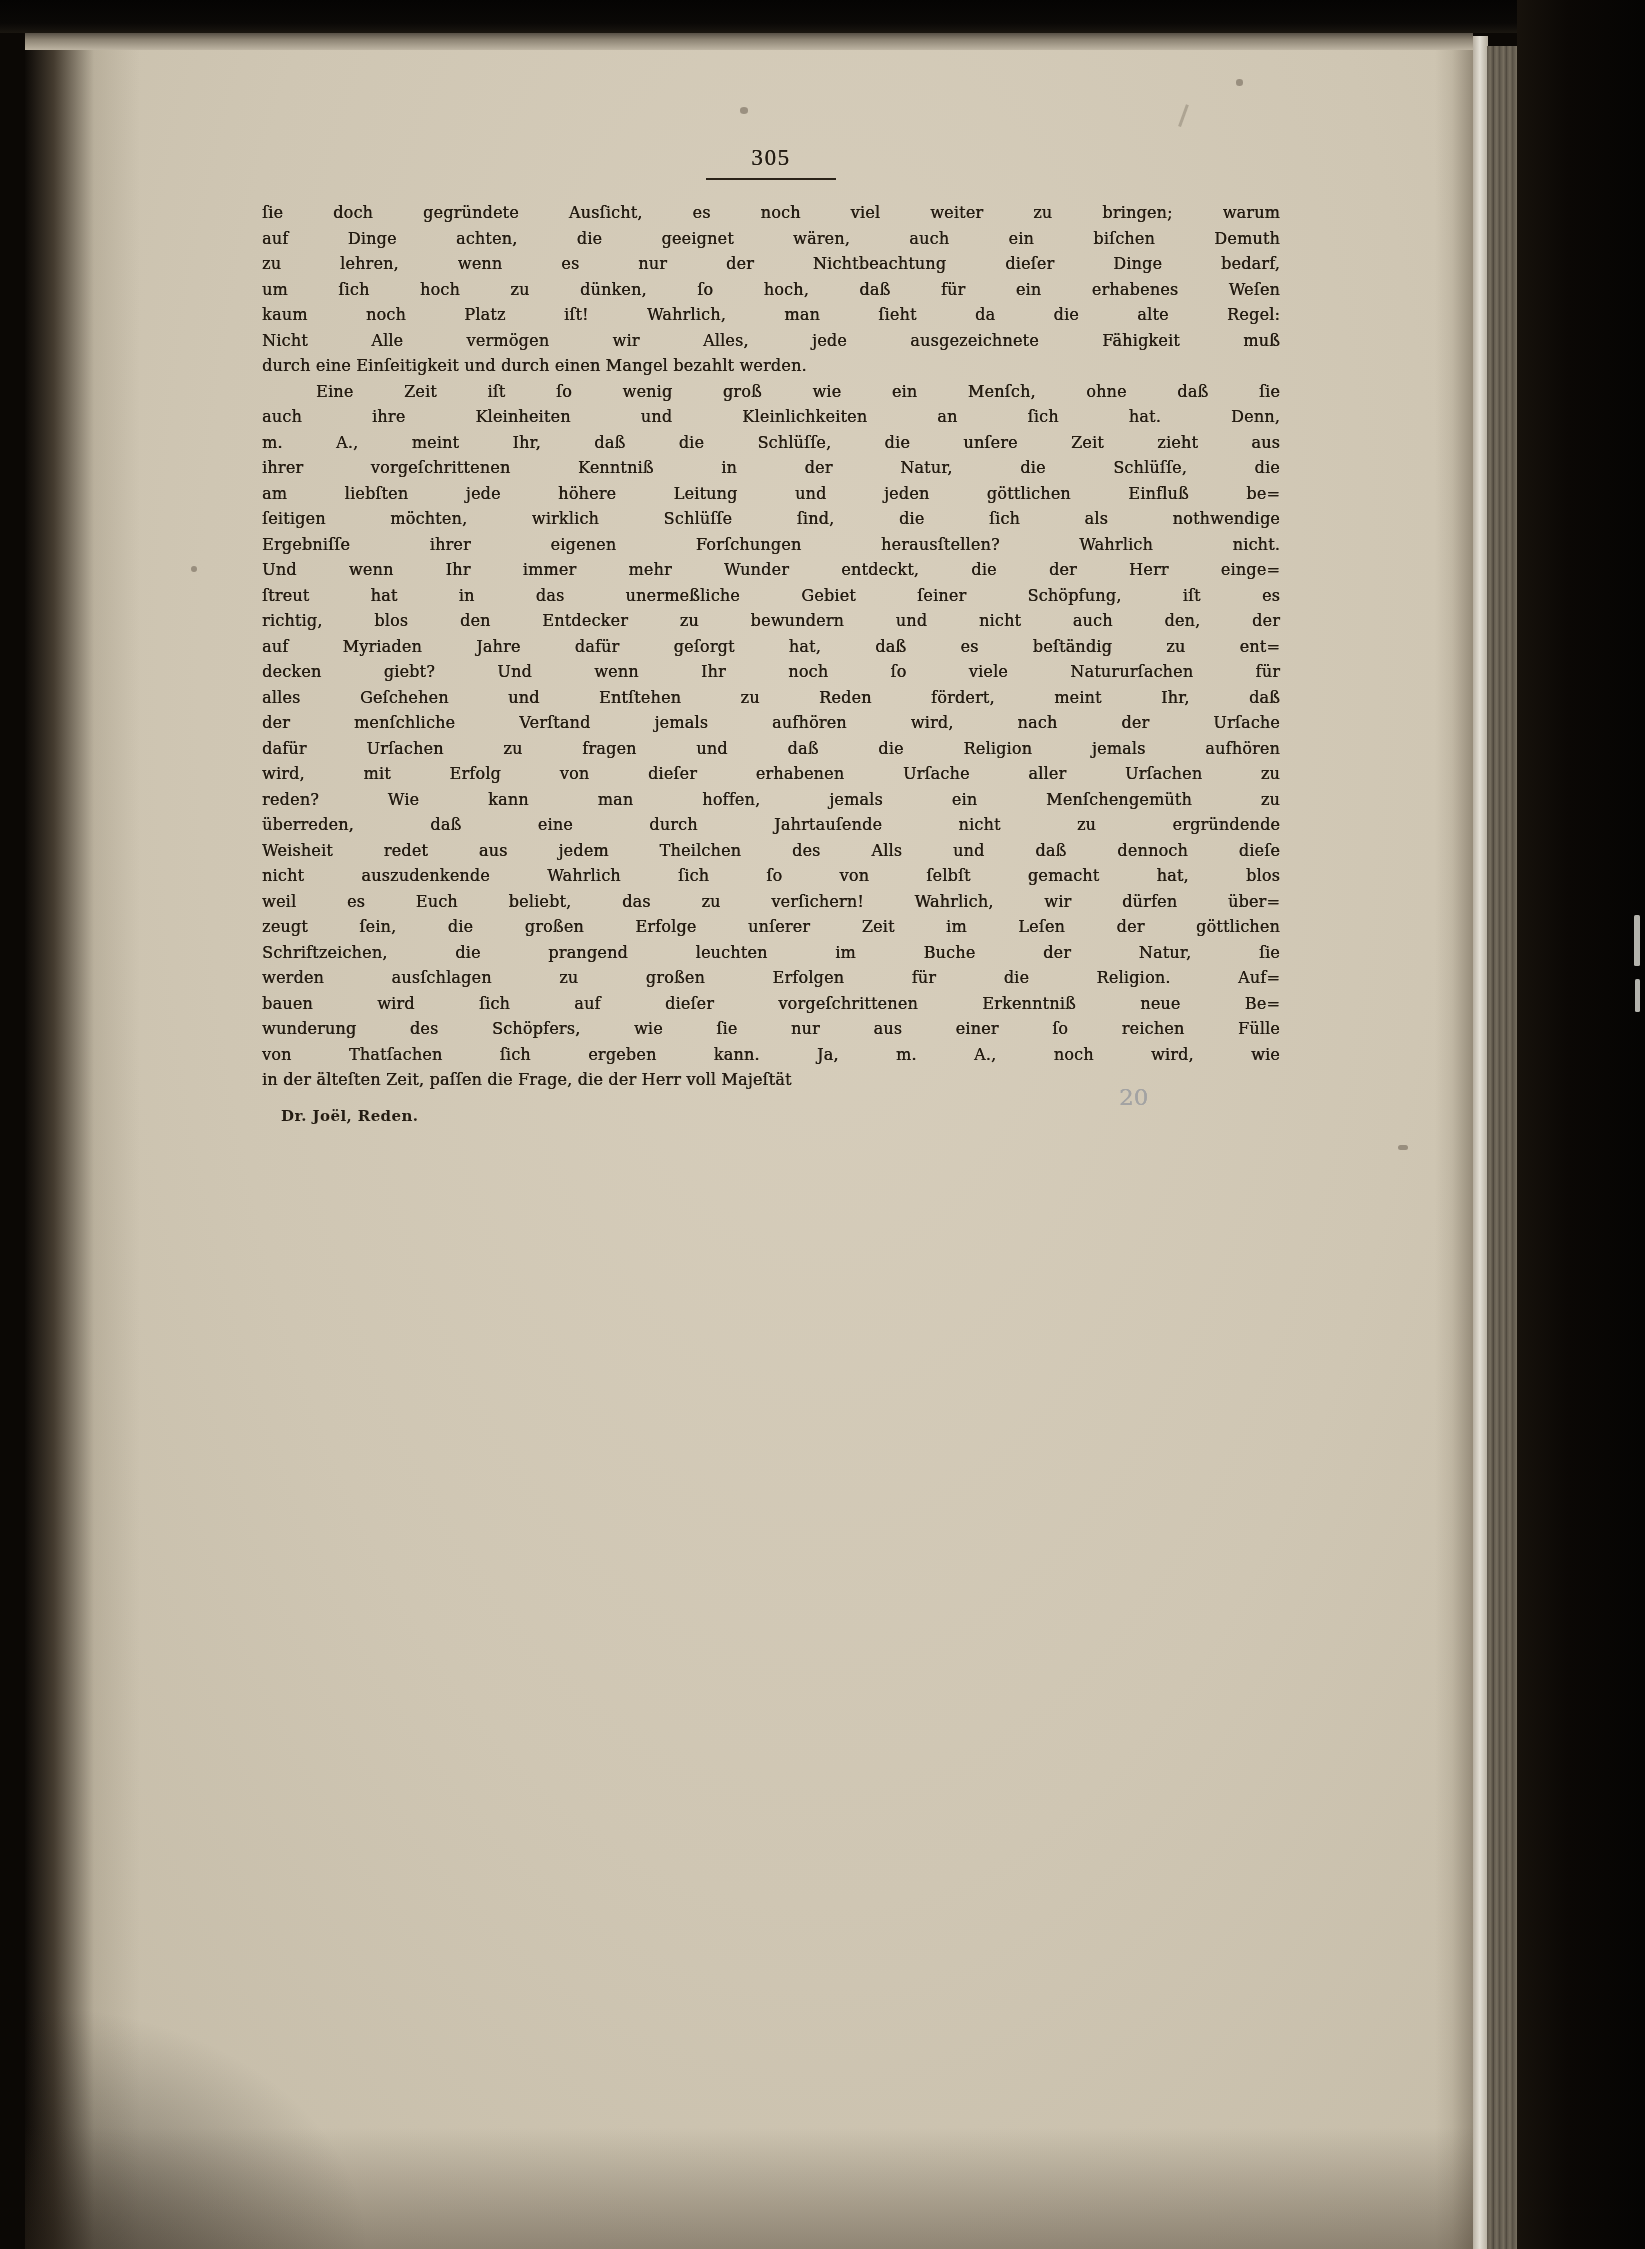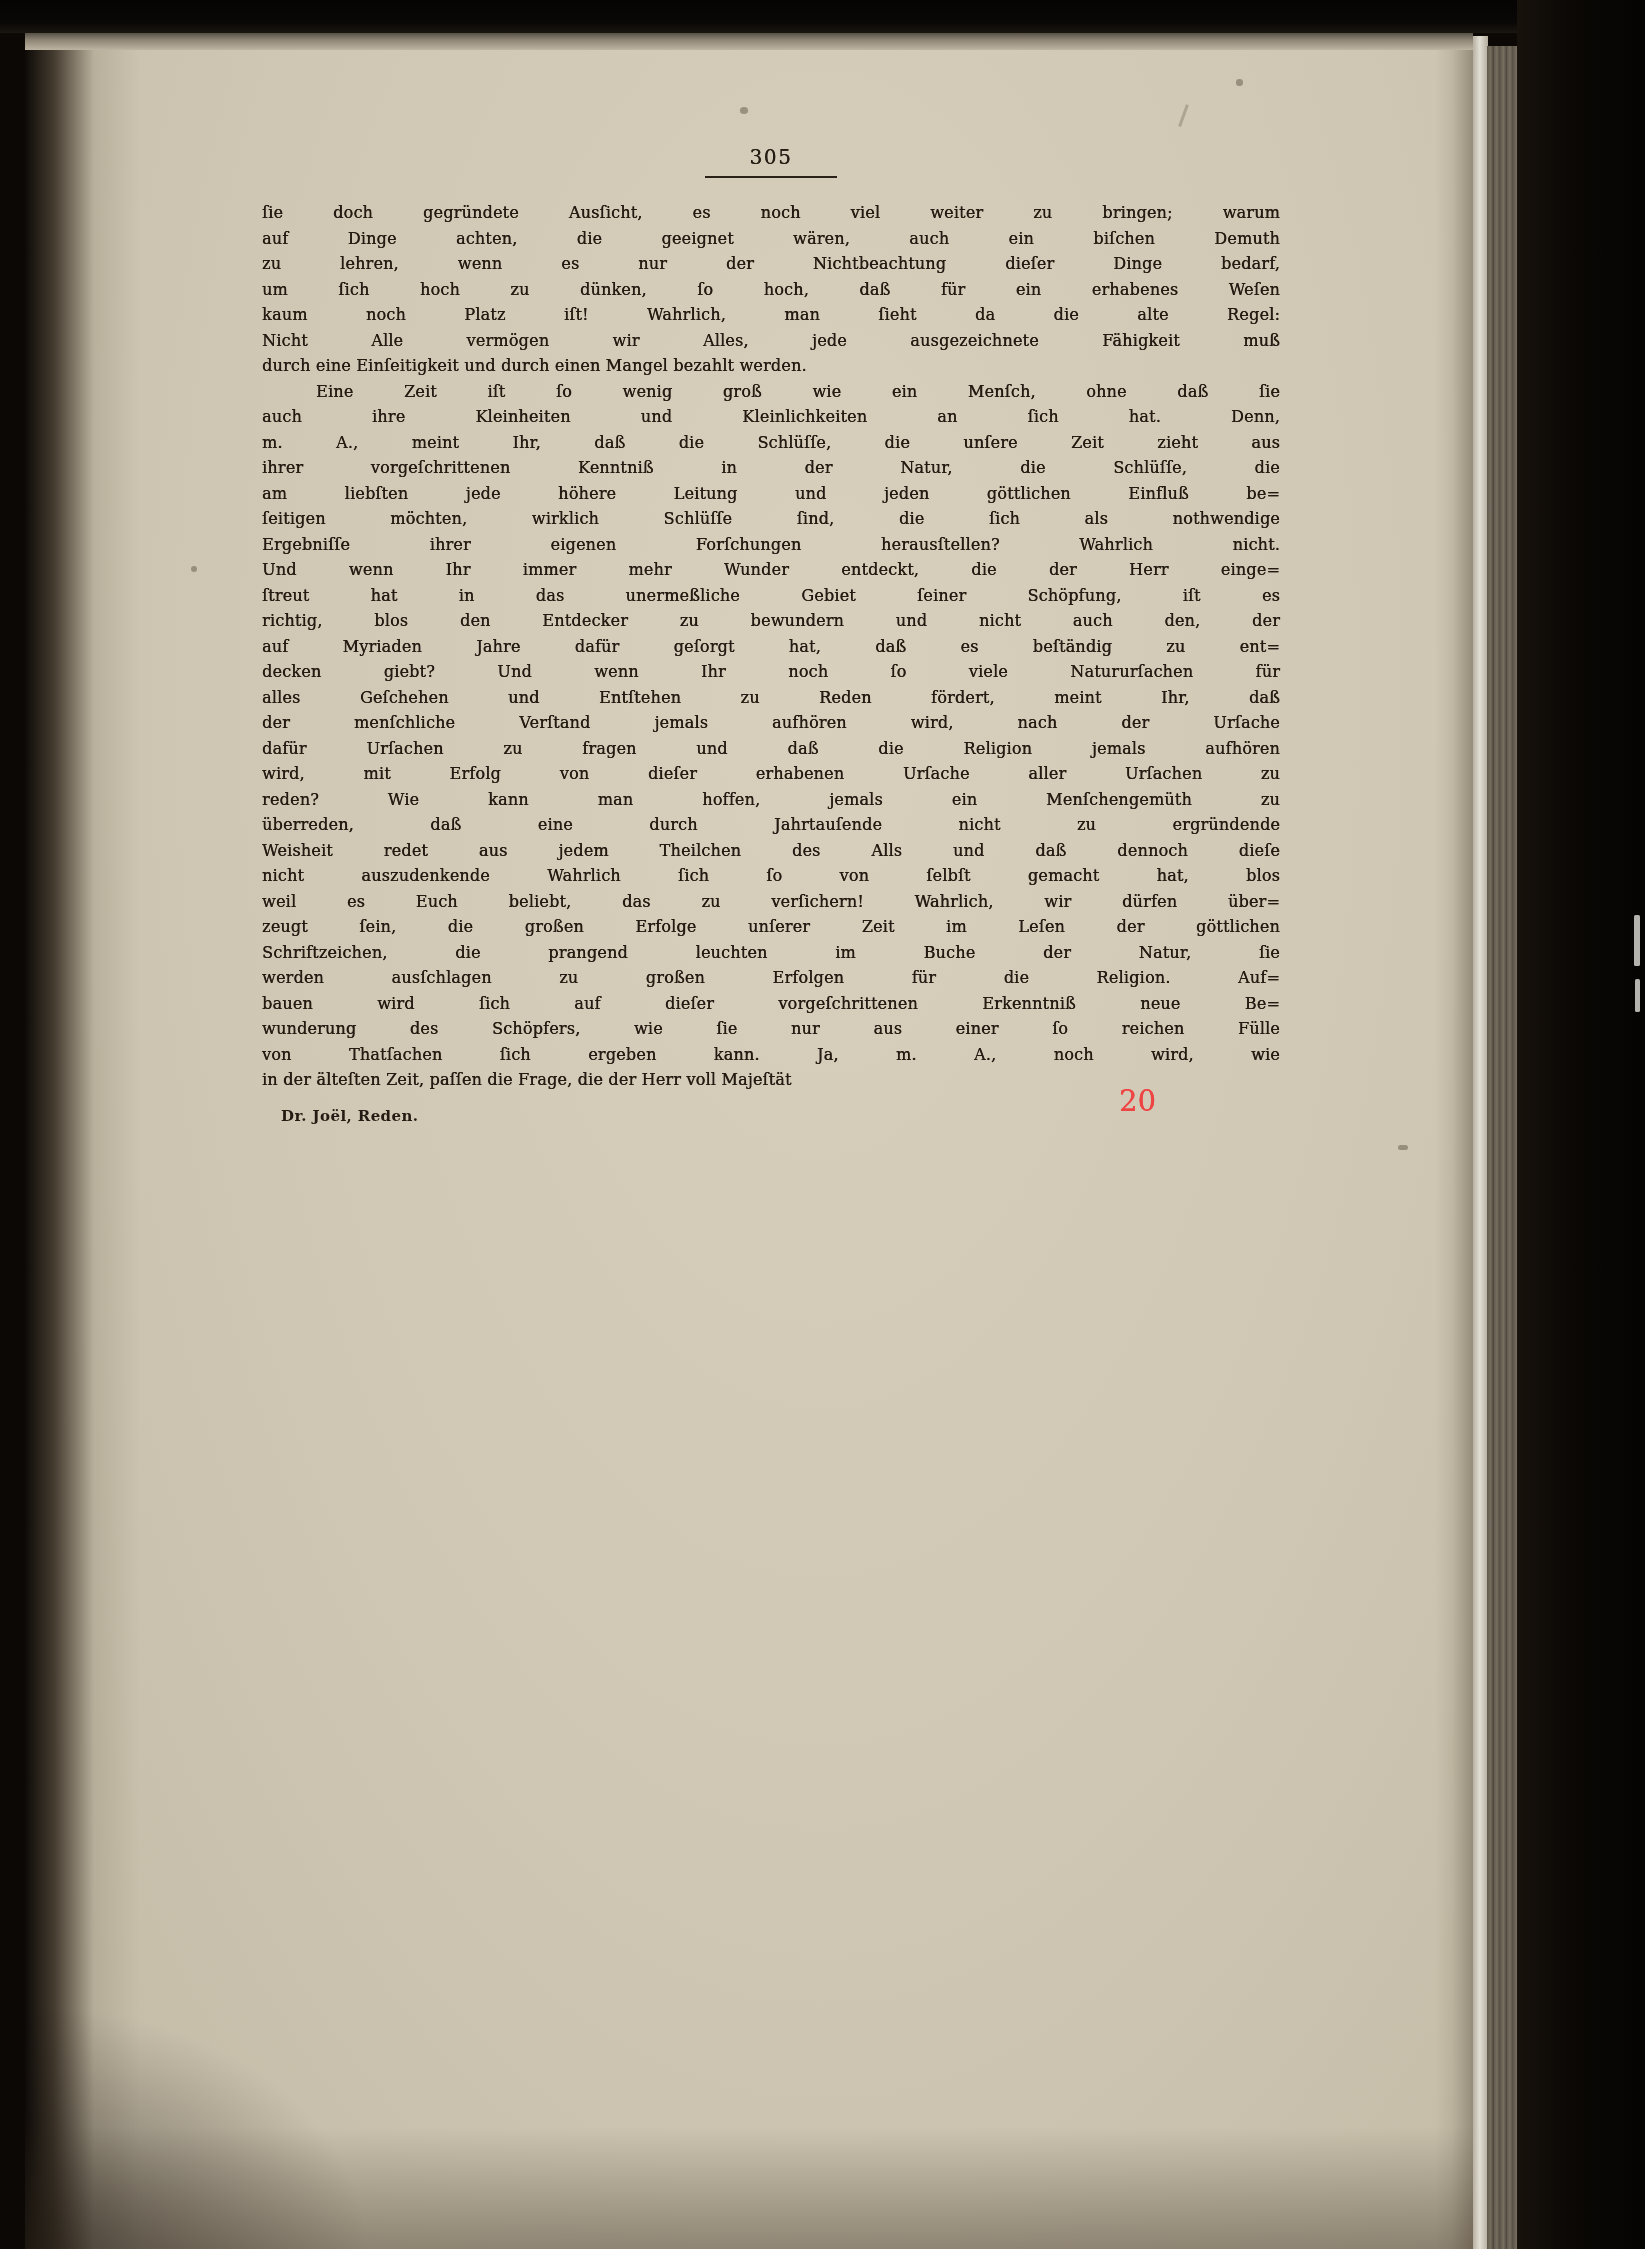--- a/index.html
+++ b/index.html
@@ -65,24 +65,25 @@
     position:absolute;left:1182px;top:104px;width:2.5px;height:23px;
     background:#8a8070;opacity:.5;transform:rotate(20deg);
   }
   
   .page-number-wrap{
     position:absolute;left:262px;top:145px;width:1018px;
     text-align:center;
   }
   .page-number{
     display:inline-block;
-    font-size:20px;letter-spacing:1.6px;color:#241d14;
+    font-size:23px;letter-spacing:1.6px;color:#241d14;
     padding:0 45px 6.6px 45px;
     border-bottom:2.5px solid #2a2218;
     text-shadow:0.2px 0 0 currentColor;
+    font-family:Liberation Serif, serif;
   }
   
   .text-block{
     position:absolute;left:262px;top:200px;width:1018px;
     color:#241c12;
     font-size:16px;letter-spacing:0.2px;
     text-shadow:0.3px 0 0 currentColor;
   }
   .paragraph{margin:0;}
   .line{
@@ -95,21 +96,21 @@
   }
   .line.last{
     text-align:center;
     -moz-text-align-last:left;
     text-align-last:left;
   }
   .indent-first .line:first-child{text-indent:54px;}
   
   .signature-mark{
     position:absolute;left:1119px;top:1084px;
-    font-size:29px;color:#ef4444;
+    font-size:23px;color:#a3a3a3;
     text-shadow:0.2px 0 0 currentColor;
   }
   .imprint{
     position:absolute;left:281px;top:1107px;
     font-size:15px;font-weight:bold;color:#241c12;
     letter-spacing:0.4px;
   }
 </style>
 </head>
 <body>

